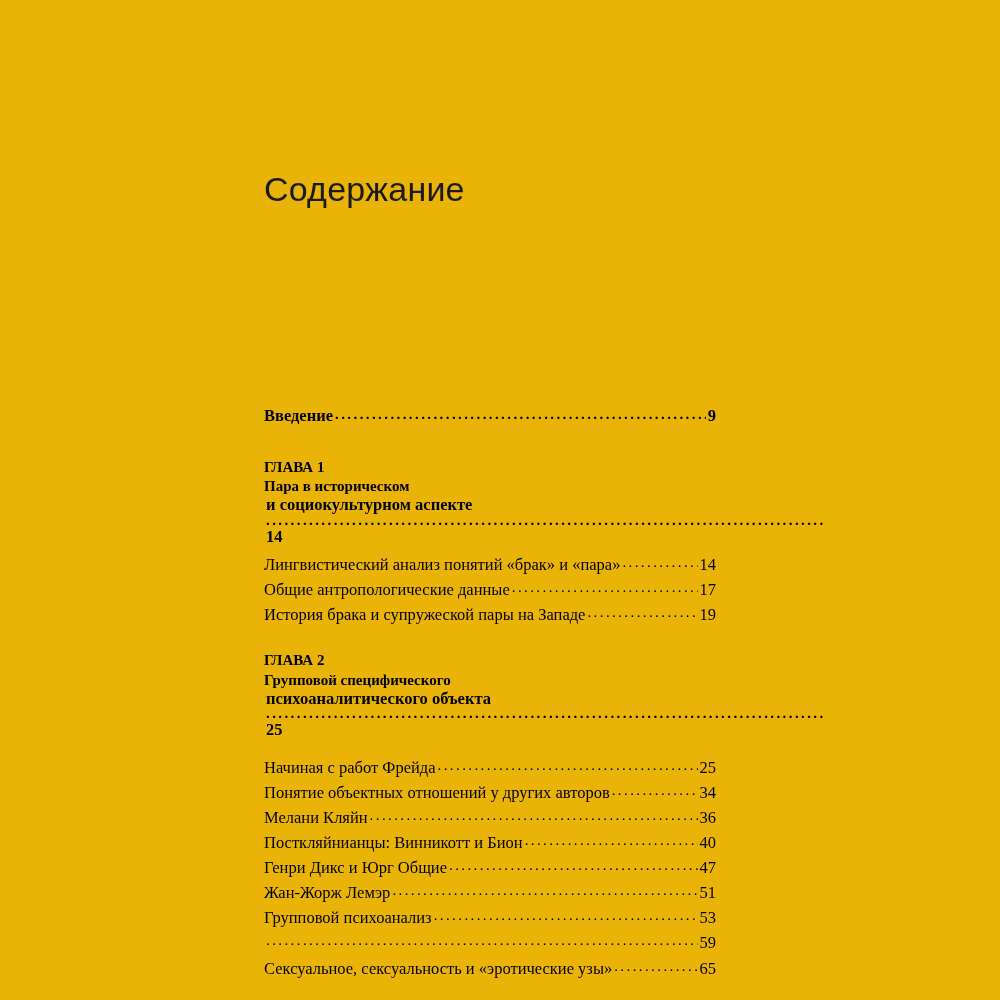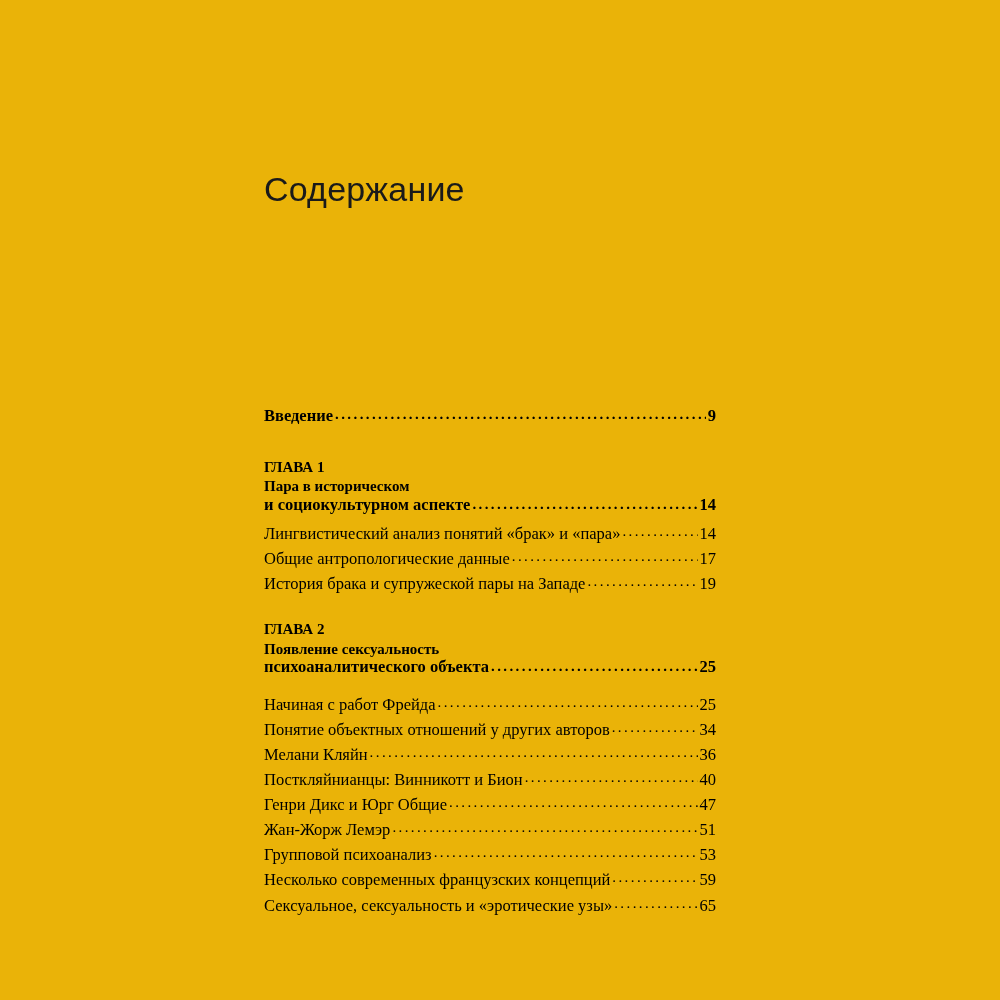--- a/index.html
+++ b/index.html
@@ -70,20 +70,21 @@
     font-weight: bold;
     font-size: 15px;
     line-height: 1.32;
   }
   .chapter-head .line { display: block; }
   .chapter-title-row {
     display: flex;
     align-items: baseline;
     font-weight: bold;
     font-size: 16.5px;
+    flex-direction: column;
   }
   .sub-list { margin-top: 7px; }
   .sub-item {
     font-size: 16.5px;
     line-height: 1.52;
   }
   .sub-item .page-num { font-weight: normal; }
   .gap-after-chapter1 { height: 16px; }
   .sub-gap { height: 9px; }
 </style>
@@ -129,21 +130,21 @@
           <span class="page-num">19</span>
         </div>
       </div>
     </div>
 
     <div class="gap-after-chapter1"></div>
 
     <div class="chapter-block">
       <div class="chapter-head">
         <span class="line">ГЛАВА 2</span>
-        <span class="line">Появление сексуальность</span>
+        <span class="line">Групповой специфического</span>
       </div>
       <div class="chapter-title-row entry">
         <span class="label">психоаналитического объекта</span>
         <span class="leader">...........................................................................................</span>
         <span class="page-num">25</span>
       </div>
       <div class="sub-gap"></div>
       <div class="sub-list">
         <div class="entry sub-item">
           <span class="label">Начиная с работ Фрейда</span>
@@ -174,21 +175,20 @@
           <span class="label">Жан-Жорж Лемэр</span>
           <span class="leader">...........................................................................................</span>
           <span class="page-num">51</span>
         </div>
         <div class="entry sub-item">
           <span class="label">Групповой психоанализ</span>
           <span class="leader">...........................................................................................</span>
           <span class="page-num">53</span>
         </div>
         <div class="entry sub-item">
-          <span class="label">Несколько современных французских концепций</span>
           <span class="leader">...........................................................................................</span>
           <span class="page-num">59</span>
         </div>
         <div class="entry sub-item">
           <span class="label">Сексуальное, сексуальность и «эротические узы»</span>
           <span class="leader">...........................................................................................</span>
           <span class="page-num">65</span>
         </div>
       </div>
     </div>

